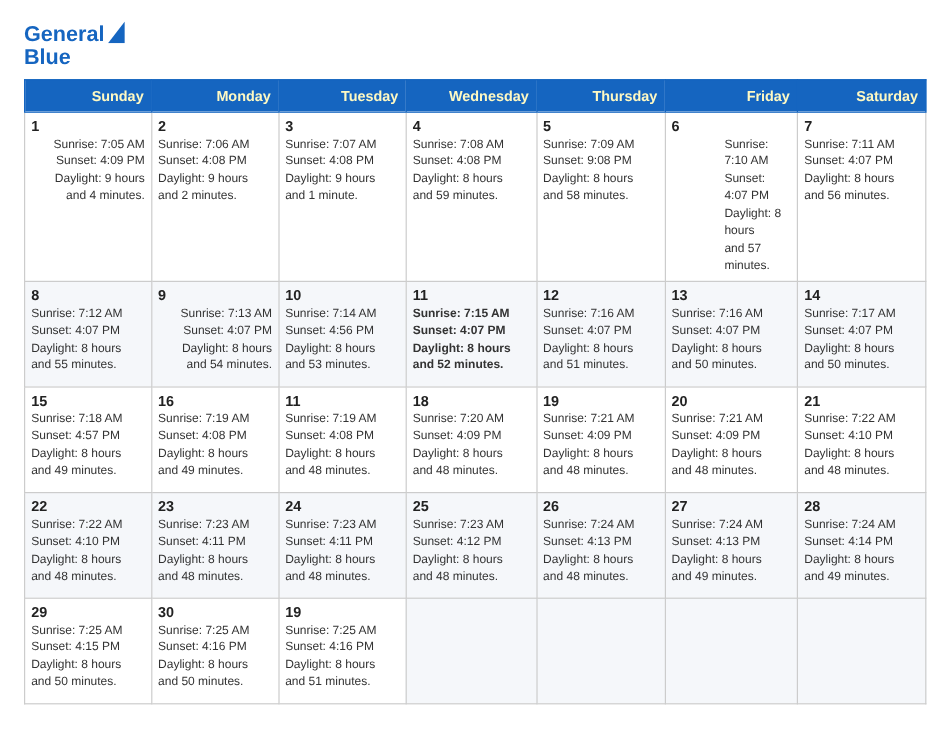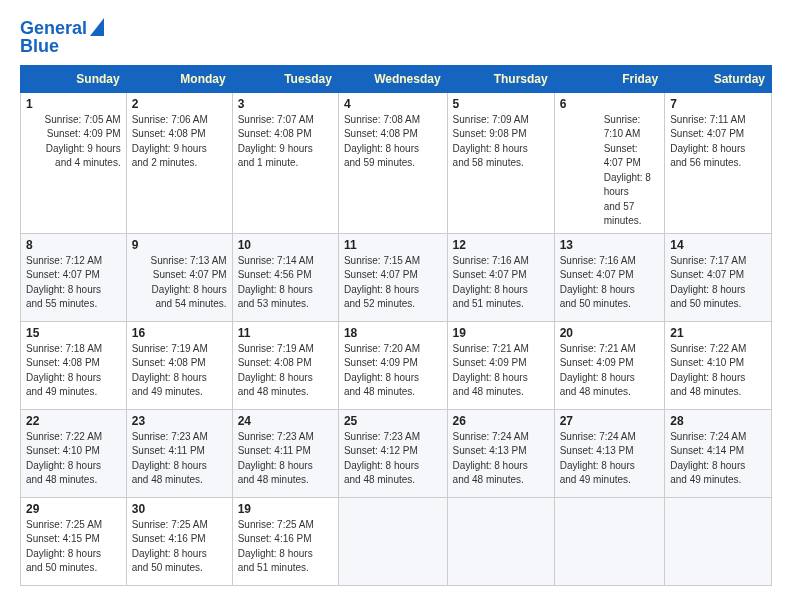--- a/index.html
+++ b/index.html
@@ -205,21 +205,21 @@
           </td>
           <td>
             <span class="day-num">10</span>
             <div class="day-info" style="white-space: pre-line;">Sunrise: 7:14 AM
 Sunset: 4:56 PM
 Daylight: 8 hours
 and 53 minutes.</div>
           </td>
           <td>
             <span class="day-num">11</span>
-            <div class="day-info" style="white-space: pre-line;">Sunrise: 7:15 AM
+            <div class="day-info" style="white-space: pre-line; font-weight: bold;">Sunrise: 7:15 AM
 Sunset: 4:07 PM
 Daylight: 8 hours
 and 52 minutes.</div>
           </td>
           <td>
             <span class="day-num">12</span>
             <div class="day-info" style="white-space: pre-line;">Sunrise: 7:16 AM
 Sunset: 4:07 PM
 Daylight: 8 hours
 and 51 minutes.</div>
@@ -236,21 +236,21 @@
             <div class="day-info" style="white-space: pre-line;">Sunrise: 7:17 AM
 Sunset: 4:07 PM
 Daylight: 8 hours
 and 50 minutes.</div>
           </td>
         </tr>
         <tr>
           <td>
             <span class="day-num">15</span>
             <div class="day-info" style="white-space: pre-line;">Sunrise: 7:18 AM
-Sunset: 4:08 PM
+Sunset: 4:57 PM
 Daylight: 8 hours
 and 49 minutes.</div>
           </td>
           <td>
             <span class="day-num">16</span>
             <div class="day-info" style="white-space: pre-line;">Sunrise: 7:19 AM
 Sunset: 4:08 PM
 Daylight: 8 hours
 and 49 minutes.</div>
           </td>

